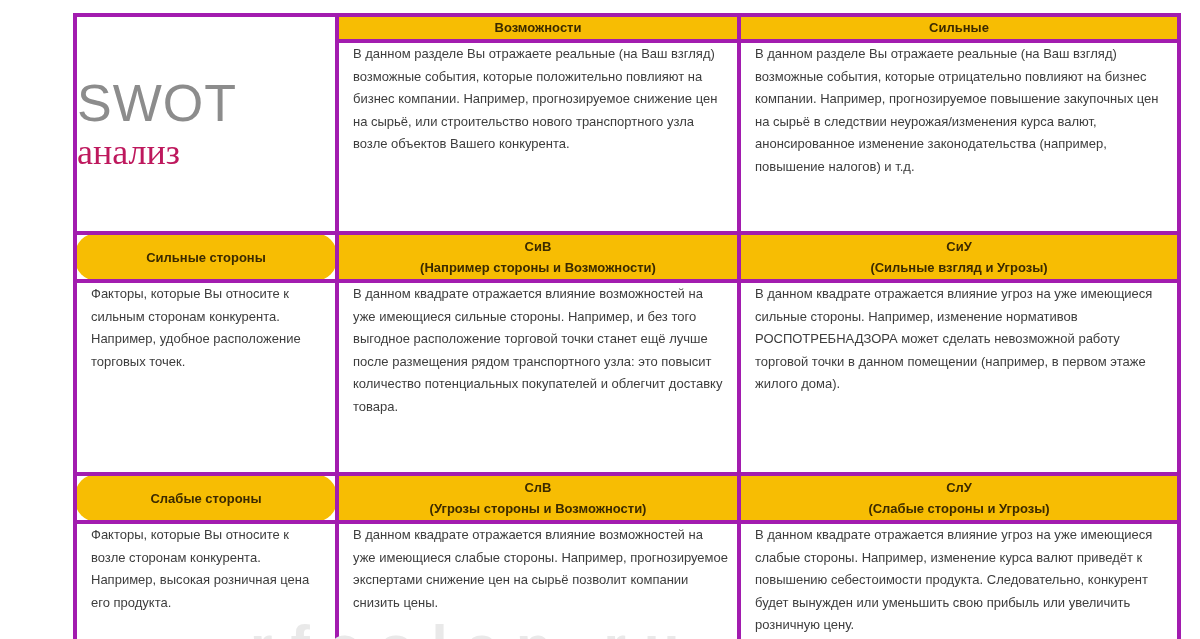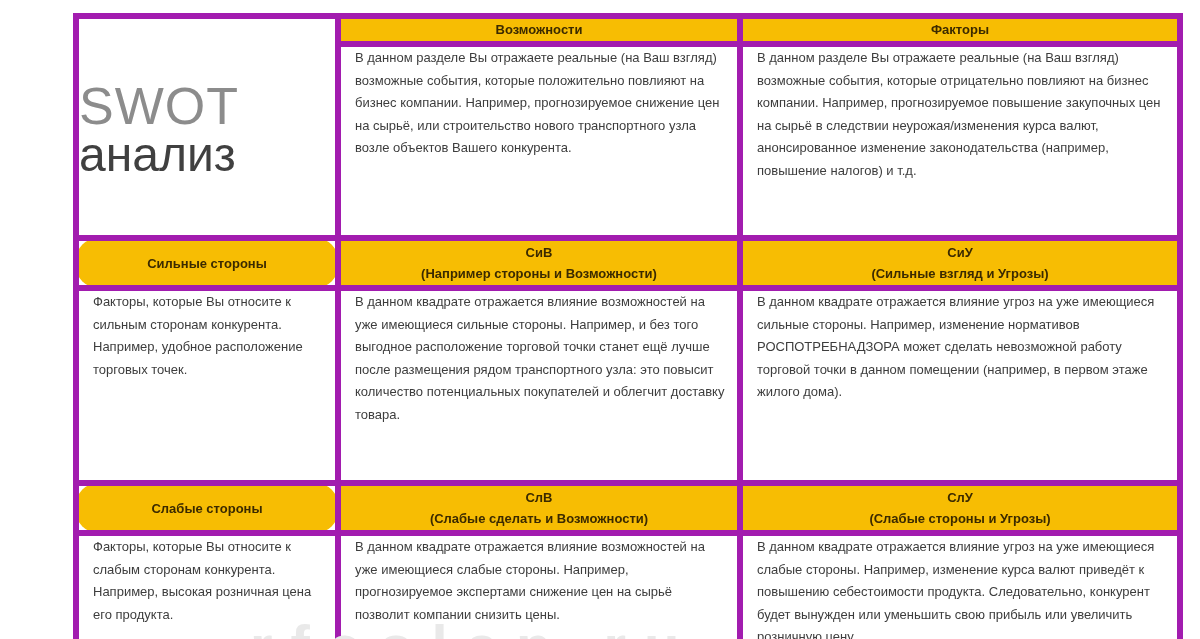--- a/index.html
+++ b/index.html
@@ -20,21 +20,21 @@
     }
     table.swot {
       position: absolute;
       left: 73px;
       top: 13px;
       width: 1104px;
       border-collapse: collapse;
       table-layout: fixed;
     }
     table.swot td {
-      border: 6px solid #a21caf;
+      border: 4px solid #a21caf;
       padding: 0;
       vertical-align: top;
       margin-top: 38px;
     }
     col.c1 { width: 262px; }
     col.c2 { width: 402px; }
     col.c3 { width: 440px; }
 
     .hdr {
       background: #f7bd03;
@@ -69,23 +69,24 @@
     .logo-title {
       display: block;
       font-size: 52px;
       line-height: 56px;
       color: #8c8c8c;
       font-weight: normal;
       letter-spacing: 1px;
     }
     .logo-sub {
       display: block;
-      font-size: 48px;
+      font-size: 36px;
       line-height: 42px;
-      color: #404040;
+      color: #be185d;
+      font-family: Liberation Serif, serif;
     }
 
     .watermark {
       position: absolute;
       left: 250px;
       top: 612px;
       font-size: 58px;
       font-weight: bold;
       color: #e9e9e9;
       letter-spacing: 18px;
@@ -104,21 +105,21 @@
         <col class="c3">
     </colgroup>
     <tbody>
 
       <tr>
         <td rowspan="2" class="logo-cell">
           <span class="logo-title">SWOT</span>
           <span class="logo-sub">анализ</span>
         </td>
         <td class="hdr top">Возможности</td>
-        <td class="hdr top">Факторы</td>
+        <td class="hdr top">Сильные</td>
       </tr>
       <tr class="row-top">
         <td class="body-cell">
           <p>В данном разделе Вы отражаете реальные (на Ваш  взгляд) возможные события, которые положительно повлияют на бизнес компании. Например, прогнозируемое снижение цен на сырьё, или строительство нового транспортного узла возле объектов Вашего конкурента.</p>
         </td>
         <td class="body-cell">
           <p>В данном разделе Вы отражаете реальные (на Ваш  взгляд) возможные события, которые отрицательно повлияют на бизнес компании. Например, прогнозируемое повышение закупочных цен на сырьё в следствии неурожая/изменения курса валют, анонсированное изменение законодательства (например, повышение налогов) и т.д.</p>
         </td>
       </tr>
 
@@ -142,30 +143,30 @@
         </td>
         <td class="body-cell">
           <p>В данном квадрате отражается влияние угроз на уже имеющиеся сильные стороны. Например, изменение нормативов РОСПОТРЕБНАДЗОРА может сделать невозможной работу торговой точки в данном помещении (например, в первом этаже жилого дома).</p>
         </td>
       </tr>
 
       <tr>
         <td class="hdr band single">Слабые стороны</td>
         <td class="hdr band">
           <span class="l1">СлВ</span>
-          <span class="l2">(Слабые сделать и Возможности)</span>
+          <span class="l2">(Угрозы стороны и Возможности)</span>
         </td>
         <td class="hdr band">
           <span class="l1">СлУ</span>
           <span class="l2">(Слабые стороны и Угрозы)</span>
         </td>
       </tr>
       <tr class="row-bot">
         <td class="body-cell">
-          <p>Факторы, которые Вы относите к слабым сторонам конкурента. Например, высокая розничная цена его продукта.</p>
+          <p>Факторы, которые Вы относите к возле сторонам конкурента. Например, высокая розничная цена его продукта.</p>
         </td>
         <td class="body-cell">
           <p>В данном квадрате отражается влияние возможностей на уже имеющиеся слабые стороны. Например, прогнозируемое экспертами снижение цен на сырьё позволит компании снизить цены.</p>
         </td>
         <td class="body-cell">
           <p>В данном квадрате отражается влияние угроз на уже имеющиеся слабые стороны. Например, изменение курса валют приведёт к повышению себестоимости продукта. Следовательно, конкурент будет вынужден или уменьшить свою прибыль или увеличить розничную цену.</p>
         </td>
       </tr>
     </tbody>
   </table>

